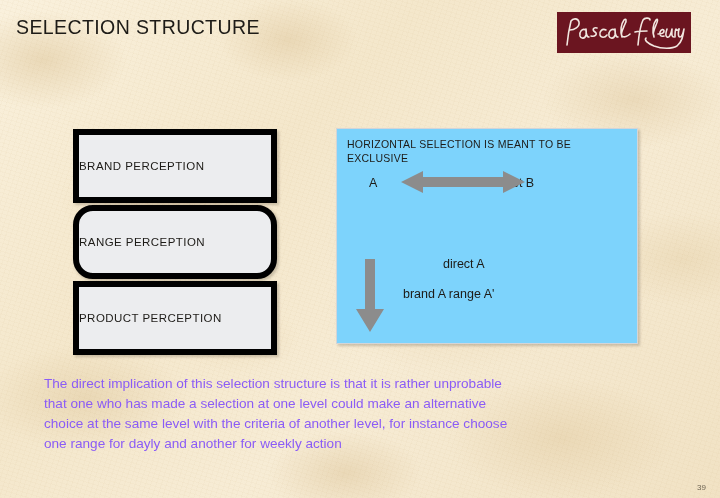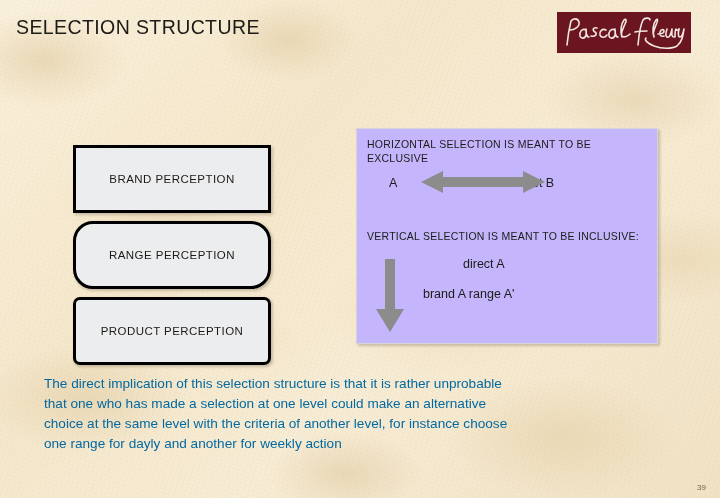--- a/index.html
+++ b/index.html
@@ -76,44 +76,43 @@
   }
   #logo-box svg { display: block; }
 
   
   .perception-box {
     position: absolute;
     left: 73px;
     width: 192px;
     height: 62px;
     background: #ecedef;
-    border: 3px solid #000000;
+    border: 6px solid #000000;
     box-shadow: 1.5px 1.5px 2.5px rgba(90,80,60,0.28);
     display: flex;
     align-items: center;
-    justify-content: center;
-    margin-top: 16px;
+    justify-content: flex-start;
   }
   .perception-box span {
     font-size: 11.5px;
     letter-spacing: 0.45px;
     color: #1d1b17;
   }
   #perception-box-0 { top: 129px; }
   #perception-box-1 { top: 205px; border-radius: 20px; }
-  #perception-box-2 { top: 281px; border-radius: 7px; }
+  #perception-box-2 { top: 281px; }
 
   
   #explanation-panel {
     position: absolute;
-    left: 356px;
+    left: 336px;
     top: 128px;
     width: 300px;
     height: 214px;
-    background: #c4b5fd;
+    background: #7dd3fc;
     border: 1px solid #d3d5d8;
     box-shadow: 1.5px 1.5px 2.5px rgba(90,80,60,0.28);
   }
 
   .panel-heading {
     position: absolute;
     font-size: 10.5px;
     letter-spacing: 0.25px;
     color: #1d1b17;
     line-height: 14px;
@@ -151,21 +150,21 @@
   }
 
   
   #body-paragraph {
     position: absolute;
     left: 44px;
     top: 374px;
     width: 530px;
     font-size: 13.6px;
     line-height: 20px;
-    color: #0369a1;
+    color: #8b5cf6;
     white-space: pre-line;
   }
 
   
   #page-number {
     position: absolute;
     right: 14px;
     bottom: 6px;
     font-size: 8px;
     color: #6e6554;
@@ -228,21 +227,20 @@
     <div class="panel-heading" id="horizontal-heading">HORIZONTAL SELECTION IS MEANT TO BE EXCLUSIVE</div>
 
     <div class="panel-label" id="label-a">A</div>
 
     <div class="panel-label" id="label-not-b">not B</div>
 
     <svg id="horizontal-arrow" viewBox="0 0 124 26">
       <polygon points="0,13 22,2 22,8 102,8 102,2 124,13 102,24 102,18 22,18 22,24" fill="#8c8c8c"></polygon>
     </svg>
 
-    <div class="panel-heading" id="vertical-heading">VERTICAL SELECTION IS MEANT TO BE INCLUSIVE:</div>
 
     <svg id="vertical-arrow" viewBox="0 0 30 74">
       <polygon points="10,0 20,0 20,50 29,50 15,73 1,50 10,50" fill="#8c8c8c"></polygon>
     </svg>
 
     <div class="panel-label" id="brand-a">direct A</div>
     <div class="panel-label" id="brand-a-range">brand A range A'</div>
   </div>
 
   <div id="body-paragraph">The direct implication of this selection structure is that it is rather unprobable

